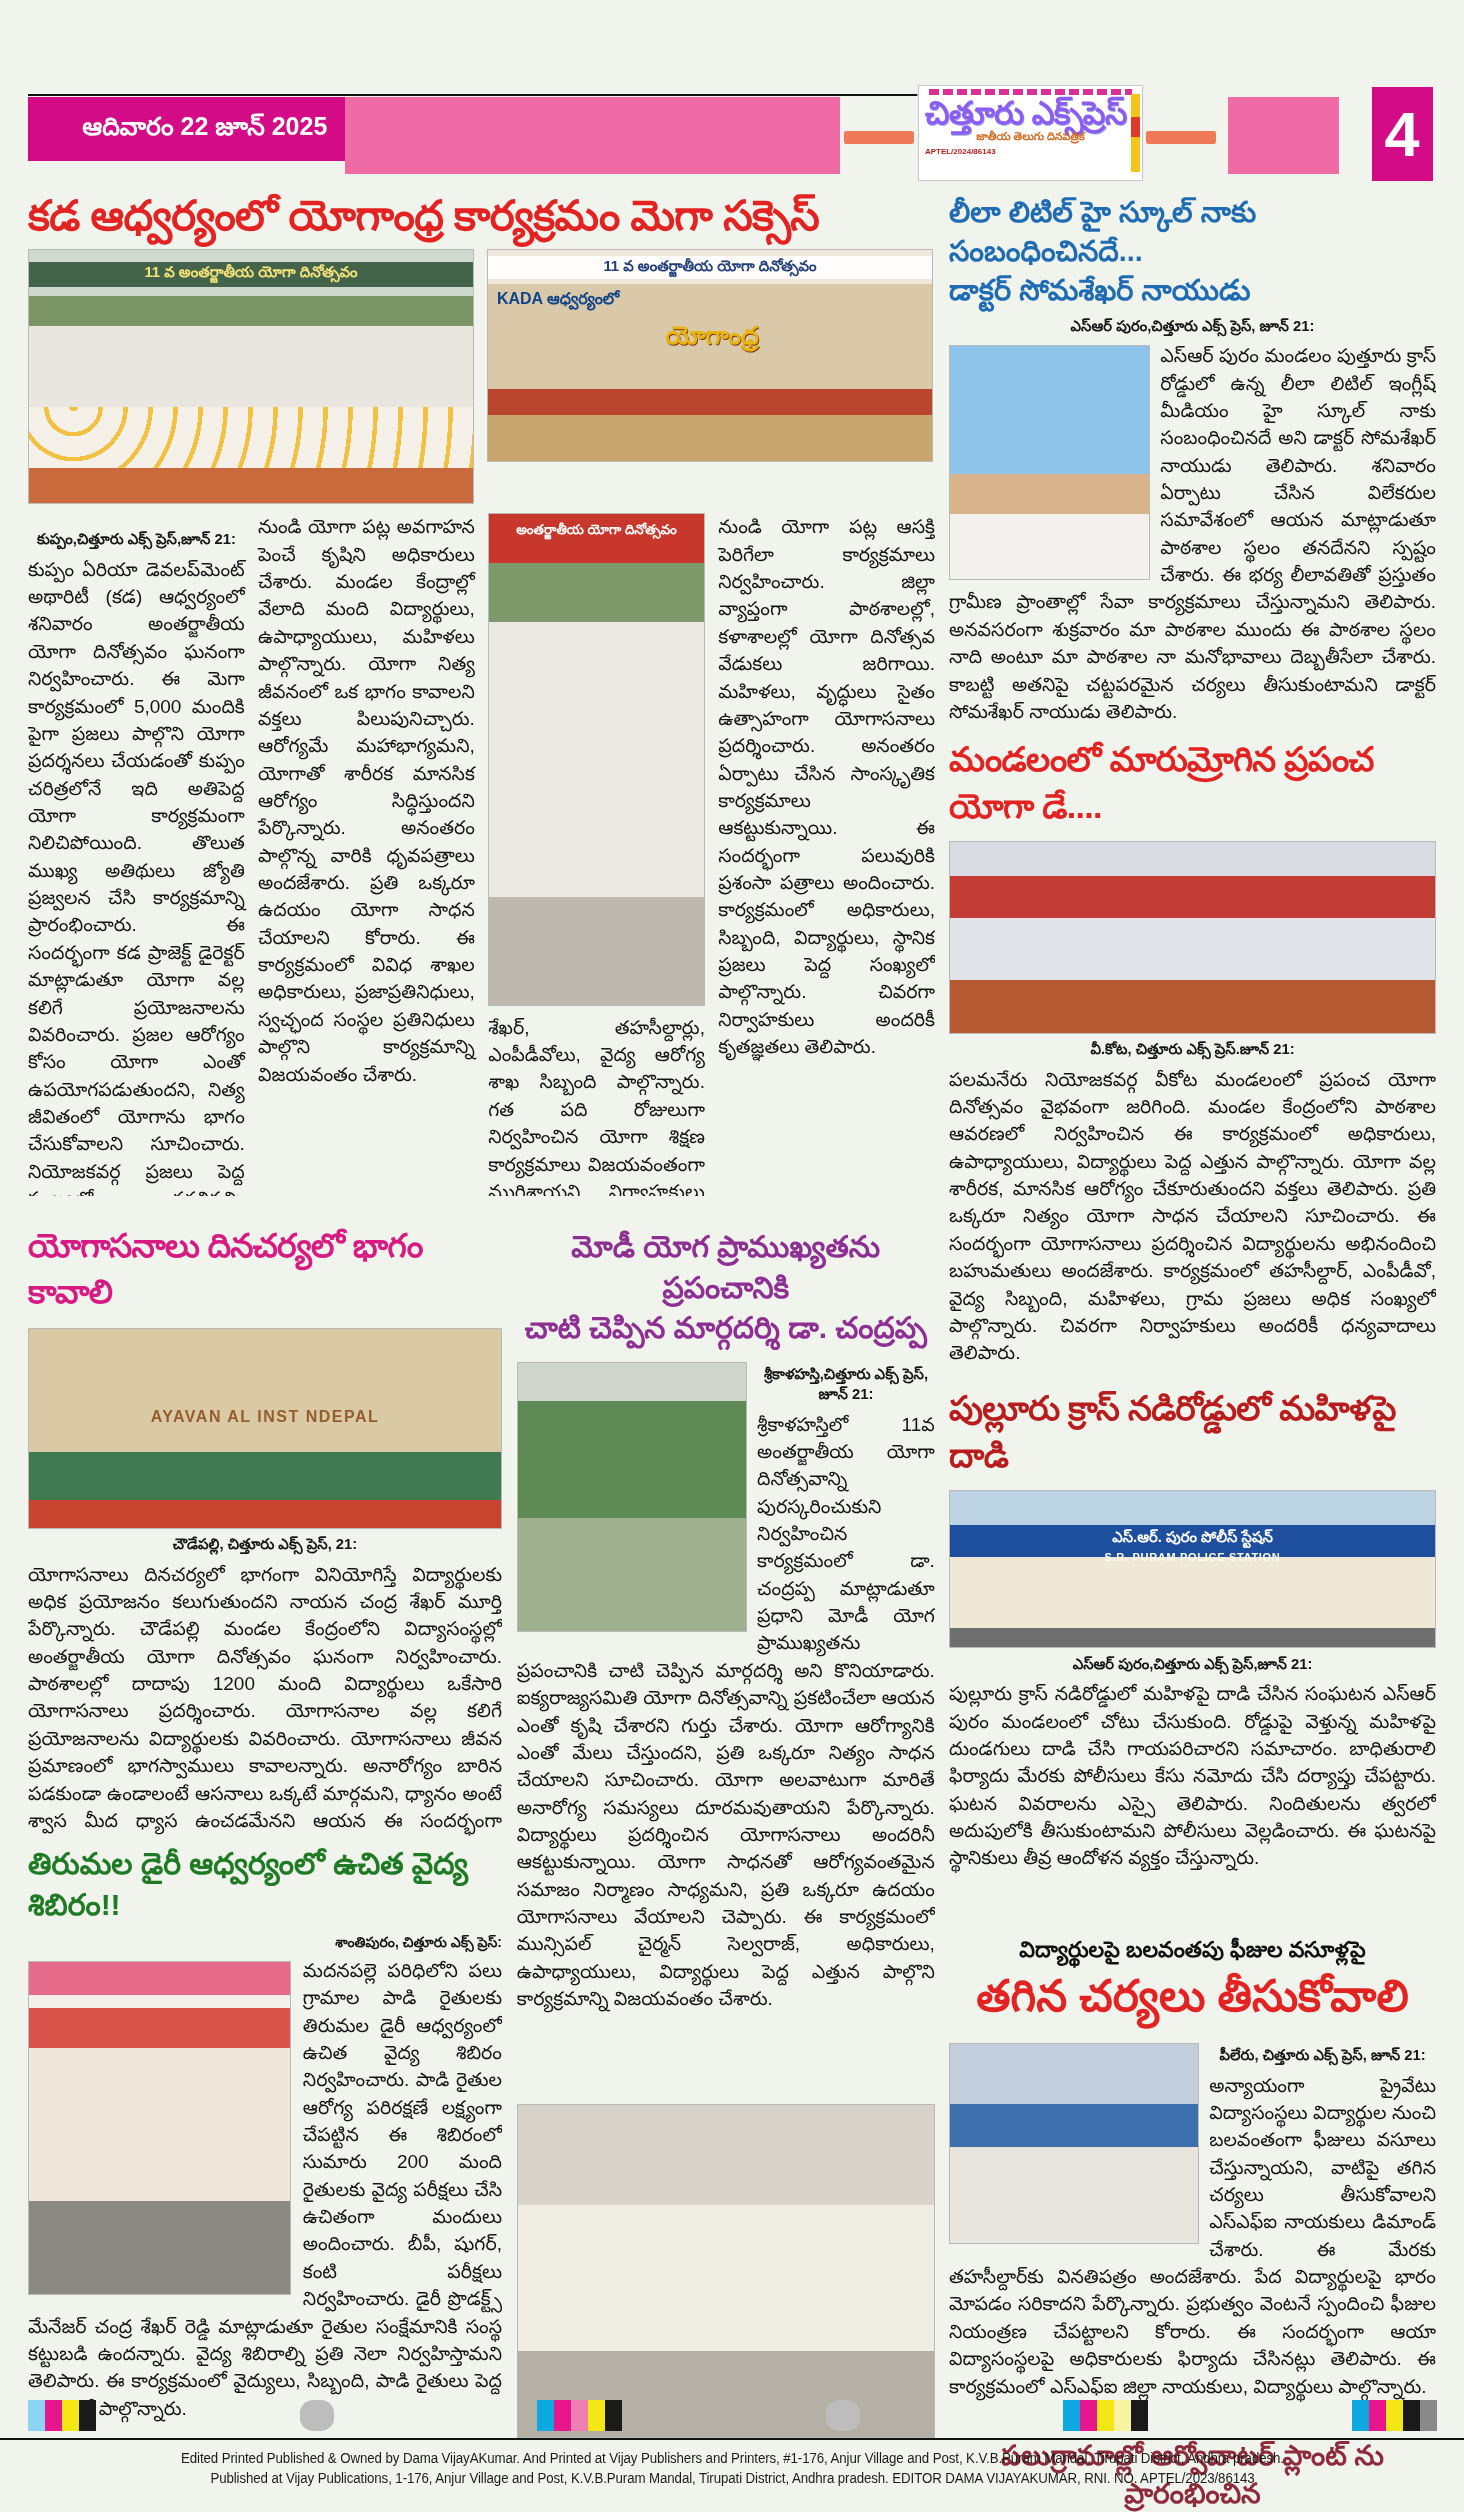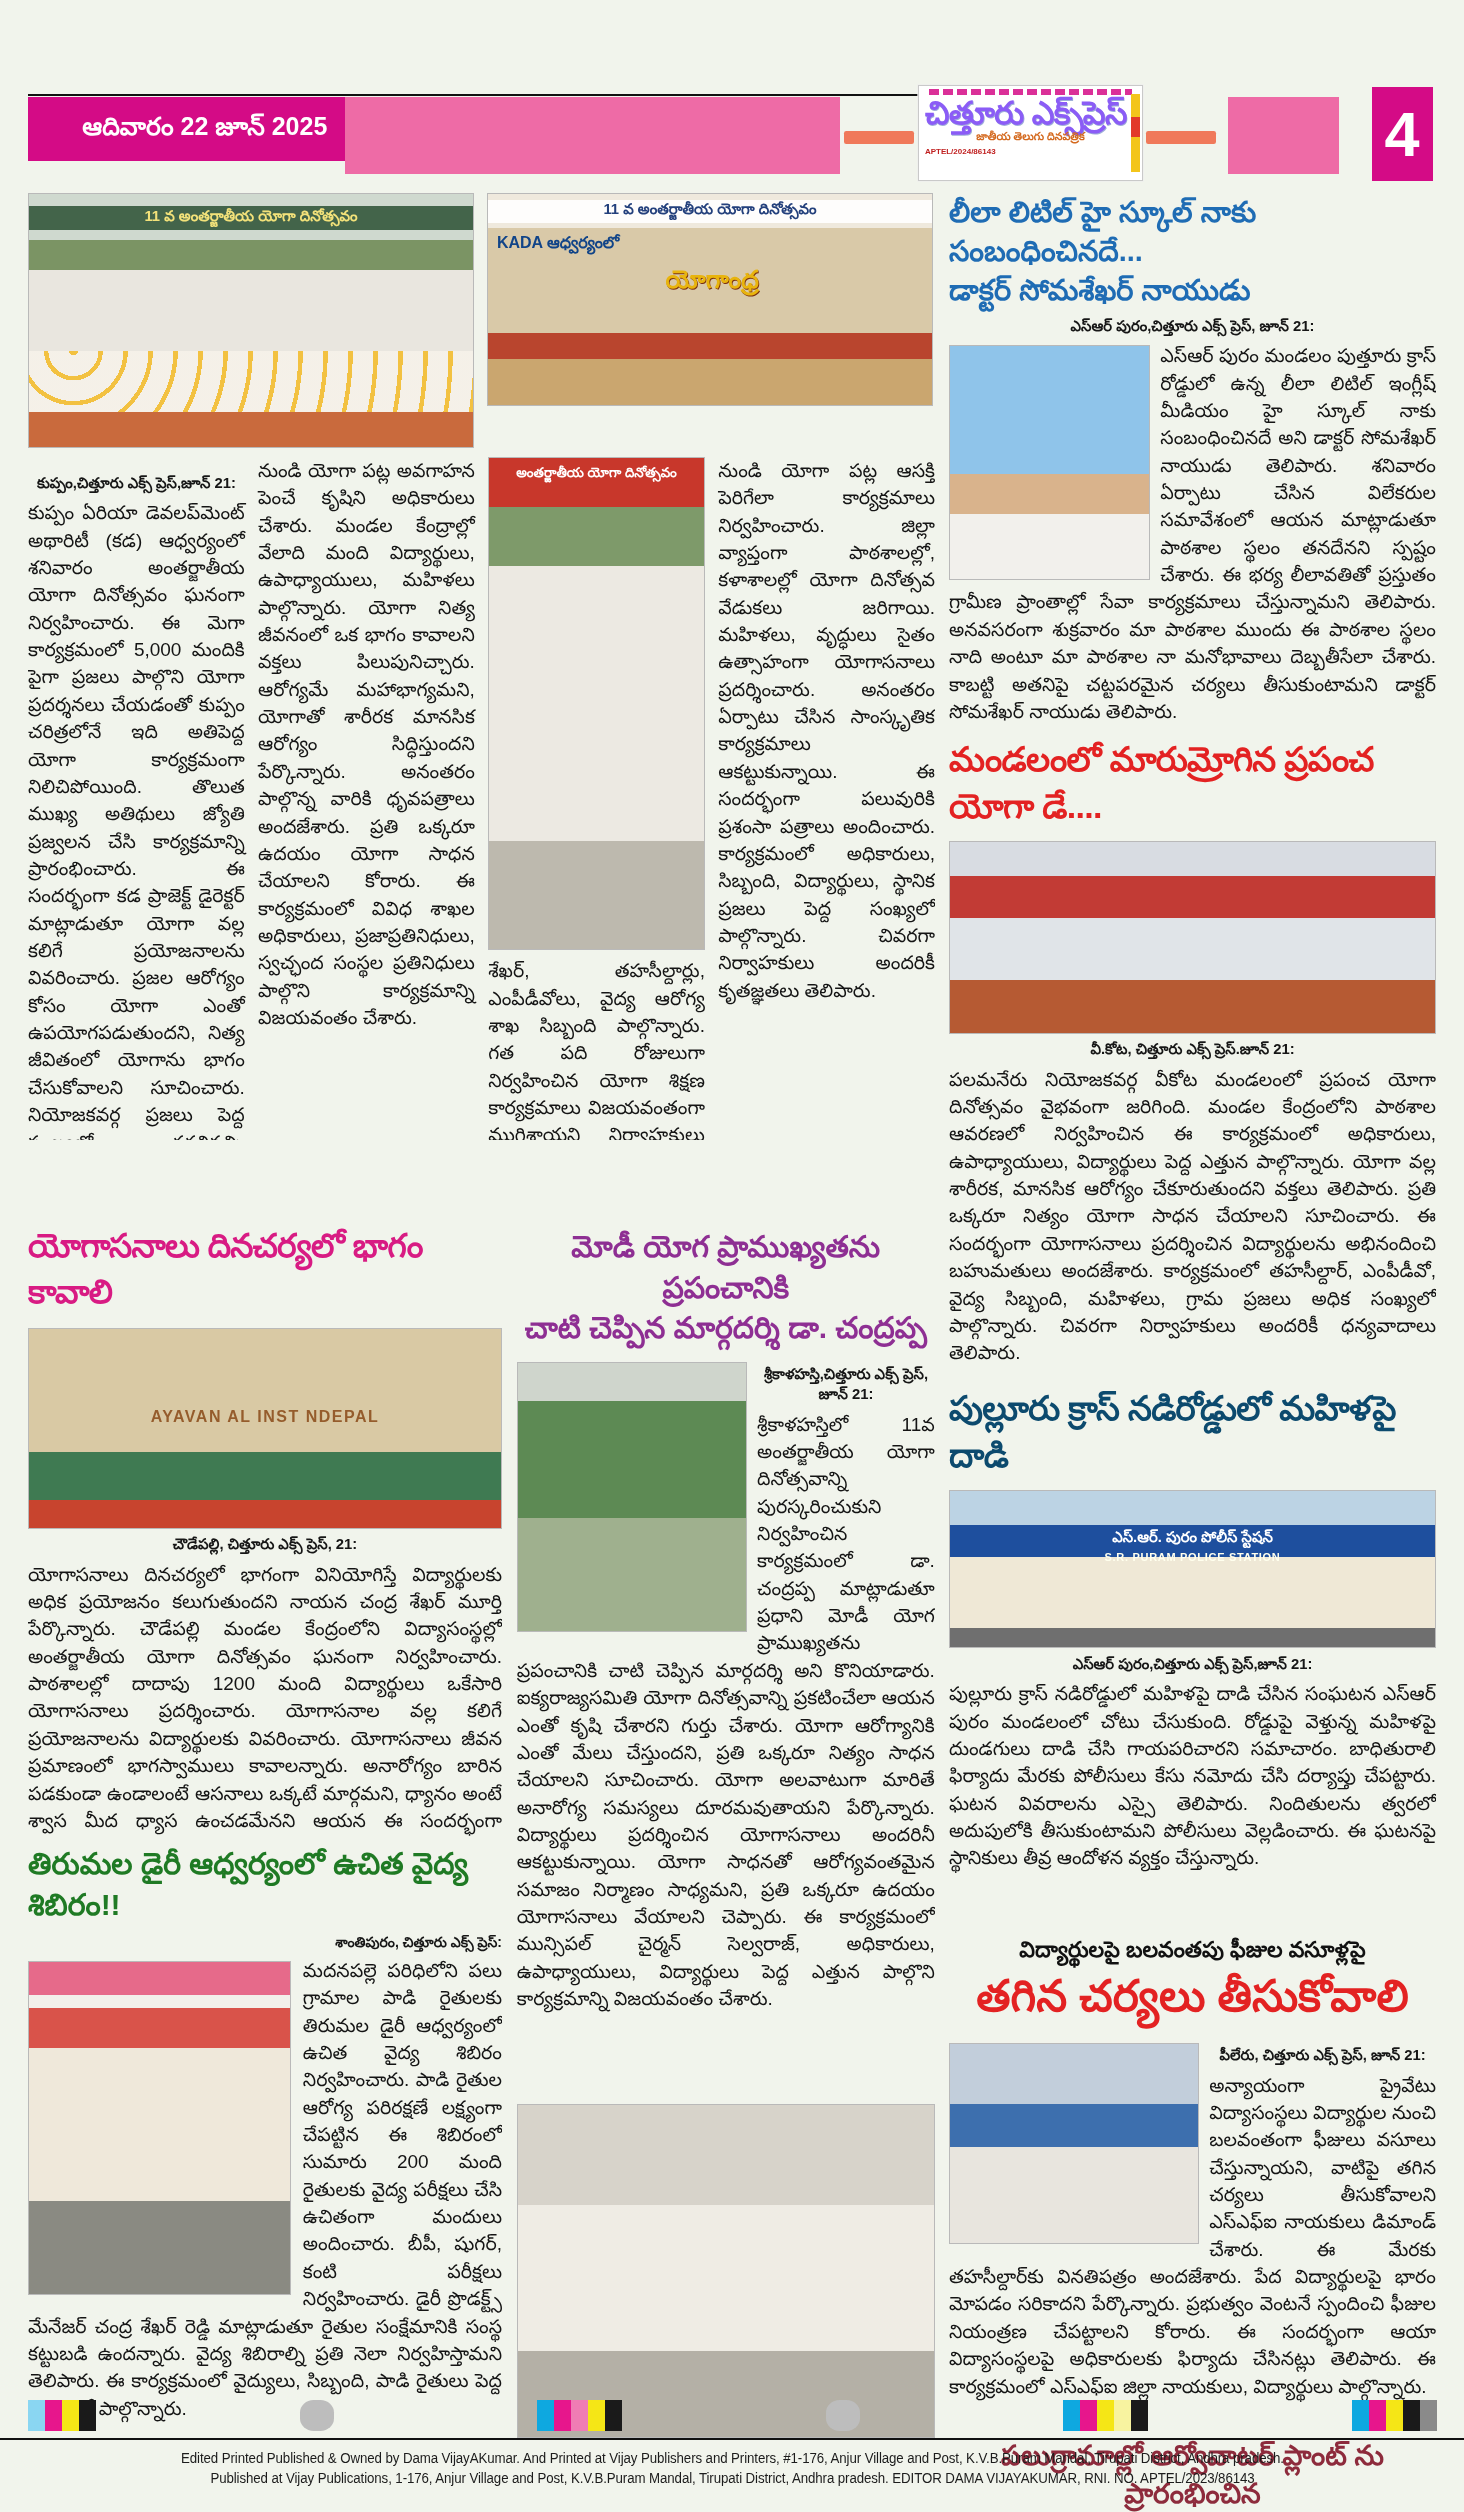--- a/index.html
+++ b/index.html
@@ -36,21 +36,21 @@
                  display:flex; align-items:center; justify-content:center; }
   .pagenum-box span { color:#fff; font-size:63px; font-weight:800; }
 
   
   .content { position:absolute; top:193px; left:28px; width:1409px; }
   .main-left { position:absolute; left:0; top:0; width:907px; }
   .right-rail { position:absolute; left:921px; top:0; width:487px; }
 
   .headline-red   { color:#e32222; font-weight:800; }
   .headline-blue  { color:#1f6cb4; font-weight:800; }
-  .headline-navy  { color:#0c4a6e; font-weight:800; }
+  .headline-navy  { color:#b91c1c; font-weight:800; }
   .headline-mag   { color:#d81b83; font-weight:800; }
   .headline-pur   { color:#8e2f93; font-weight:800; }
   .headline-grn   { color:#1f7a24; font-weight:800; }
   .headline-mar   { color:#8d2b3c; font-weight:800; }
 
   .dateline { font-weight:700; font-size:14.8px; text-align:center; margin:7.4px 0 4.4px 0; }
   .bodytext { font-size:19px; line-height:1.44; text-align:justify; color:#141414; }
 
   .photo { position:relative; overflow:hidden; border:0.7px solid #b9b9b9; }
   .photo .ban { position:absolute; left:0; right:0; text-align:center; font-weight:700; }
@@ -157,20 +157,21 @@
     <div class="pagenum-box">
       <span>4</span>
     </div>
   </div>
 
   <div class="content">
 
     <div class="main-left">
 
       <div class="lead">
+        <div class="headline-red lead-head">కడ ఆధ్వర్యంలో యోగాంధ్ర కార్యక్రమం మెగా సక్సెస్</div>
         <div class="lead-photos">
           <div class="photo lead-p1">
             <div class="ban">11 వ అంతర్జాతీయ యోగా దినోత్సవం</div>
             <div class="garland"></div>
           </div>
           <div class="photo lead-p2">
             <div class="ban">11 వ అంతర్జాతీయ యోగా దినోత్సవం</div>
             <div class="sub">KADA ఆధ్వర్యంలో</div>
             <div class="accent">యోగాంధ్ర</div>
           </div>

